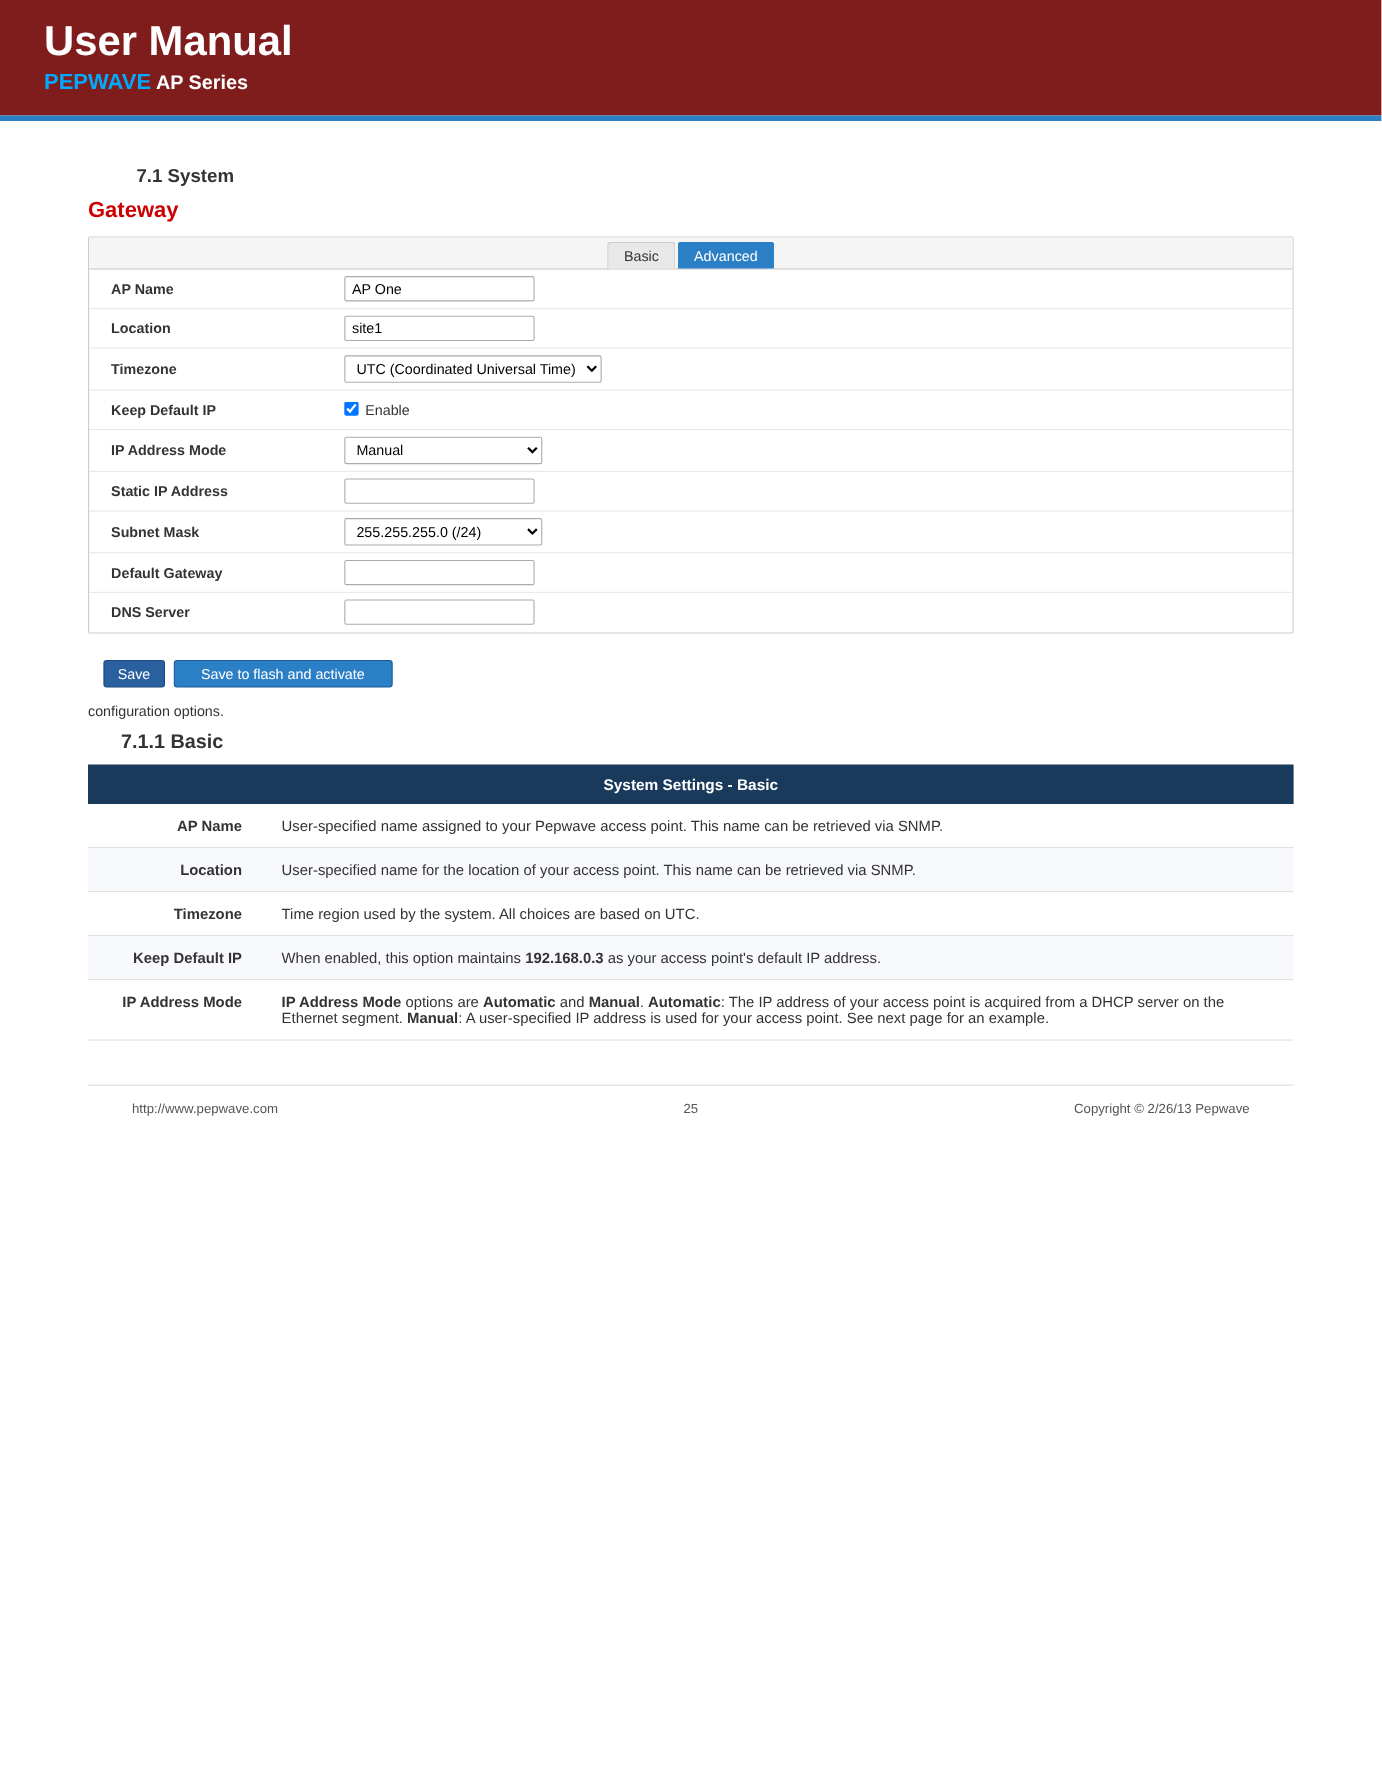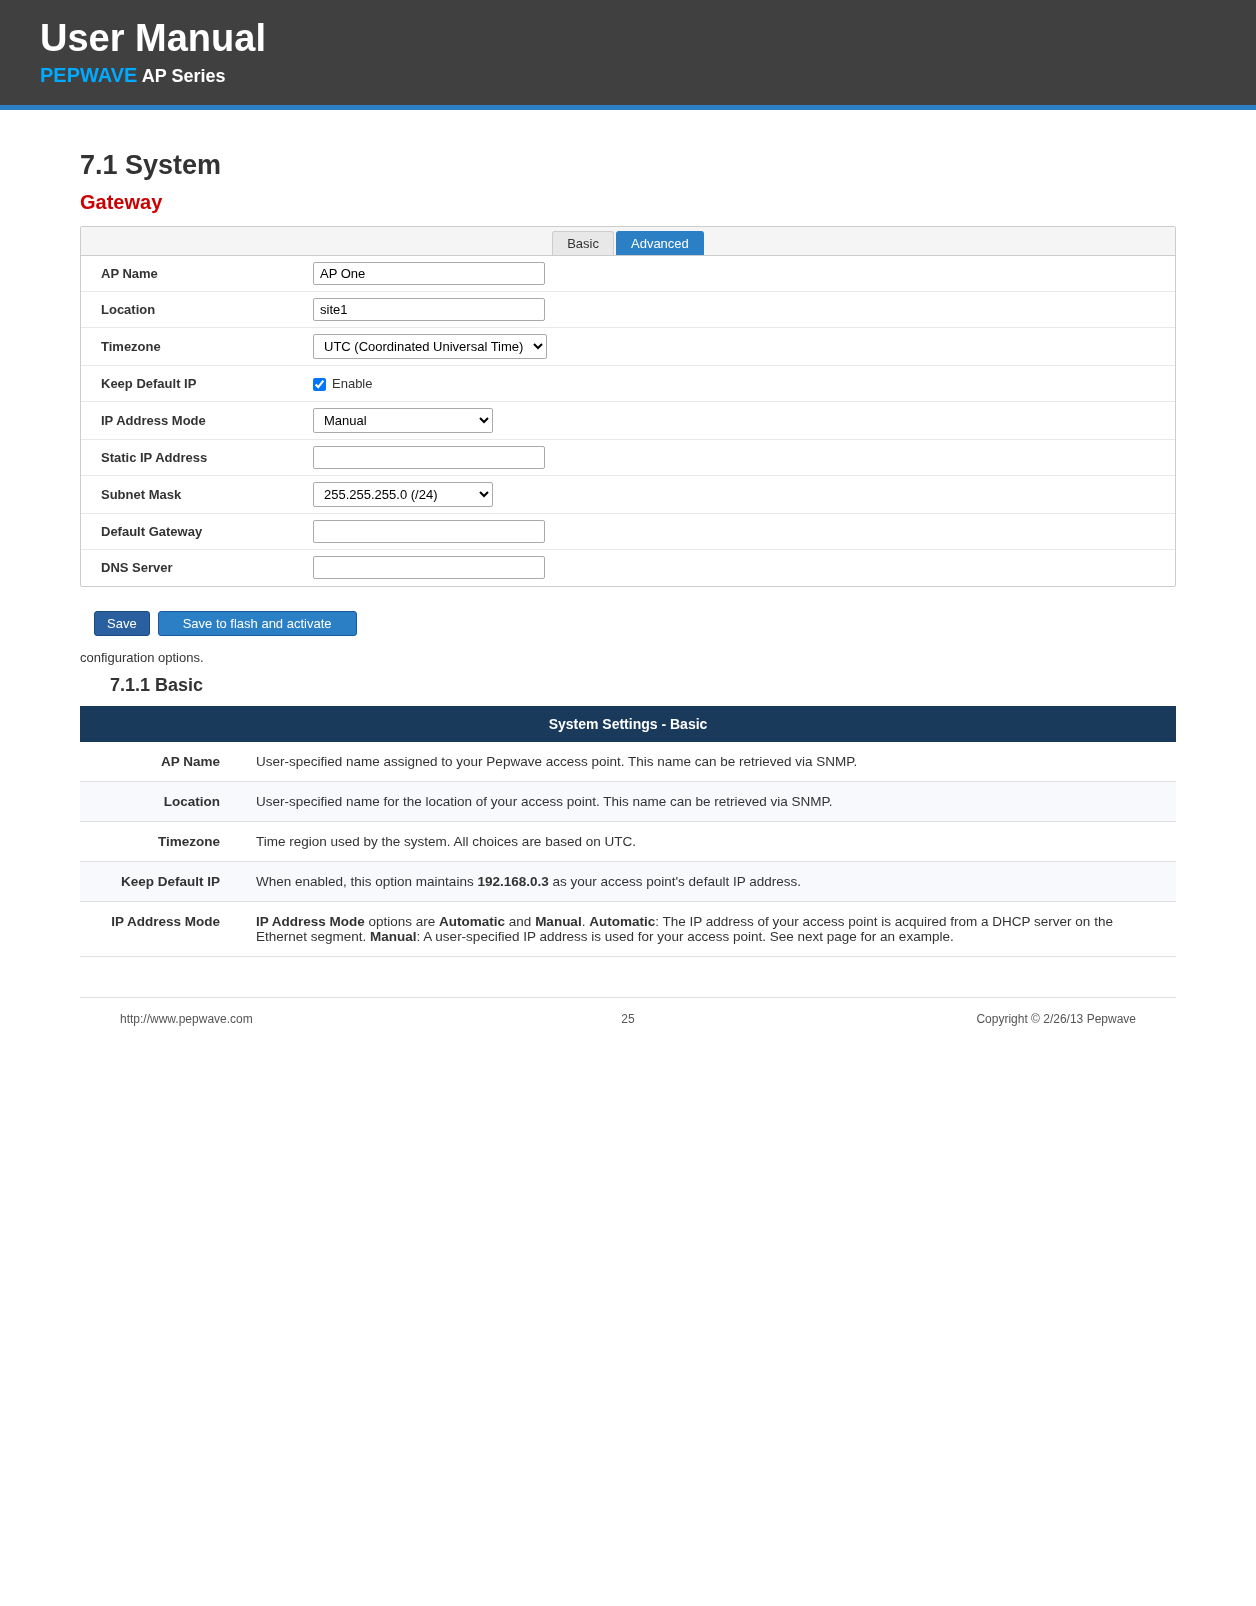--- a/index.html
+++ b/index.html
@@ -7,21 +7,21 @@
       font-family: Arial, sans-serif;
       font-size: 14px;
       color: #333;
       background: #fff;
       width: 1256px;
       min-height: 1606px;
     }
 
     
     .header {
-      background: #404040;
+      background: #7f1d1d;
       padding: 18px 40px 18px 40px;
       color: #fff;
     }
     .header-title {
       font-size: 38px;
       font-weight: bold;
       color: #fff;
       line-height: 1.1;
     }
     .header-subtitle {
@@ -44,25 +44,26 @@
       margin-top: 0;
     }
 
     
     .content {
       padding: 30px 80px 40px 80px;
     }
 
     
     .section-heading {
-      font-size: 27px;
+      font-size: 17px;
       font-weight: bold;
       color: #333;
       margin-bottom: 10px;
       margin-top: 10px;
+      margin-left: 44px;
     }
 
     .section-desc {
       font-size: 14px;
       color: #333;
       margin-bottom: 8px;
       line-height: 1.5;
     }
 
     .system-label {
@@ -128,34 +129,34 @@
     }
     .form-value {
       flex: 1;
       padding: 6px 12px;
     }
     .form-input {
       border: 1px solid #aaa;
       border-radius: 2px;
       padding: 3px 6px;
       font-size: 13px;
-      width: 232px;
+      width: 173px;
       background: #fff;
     }
     .form-select {
       border: 1px solid #aaa;
       border-radius: 2px;
       padding: 3px 6px;
       font-size: 13px;
       background: #fff;
       min-width: 180px;
     }
     .checkbox-label {
       display: flex;
-      align-items: flex-end;
+      align-items: flex-start;
       gap: 6px;
       font-size: 13px;
     }
 
     
     .btn-bar {
       padding: 10px 14px;
       display: flex;
       gap: 8px;
       align-items: center;

